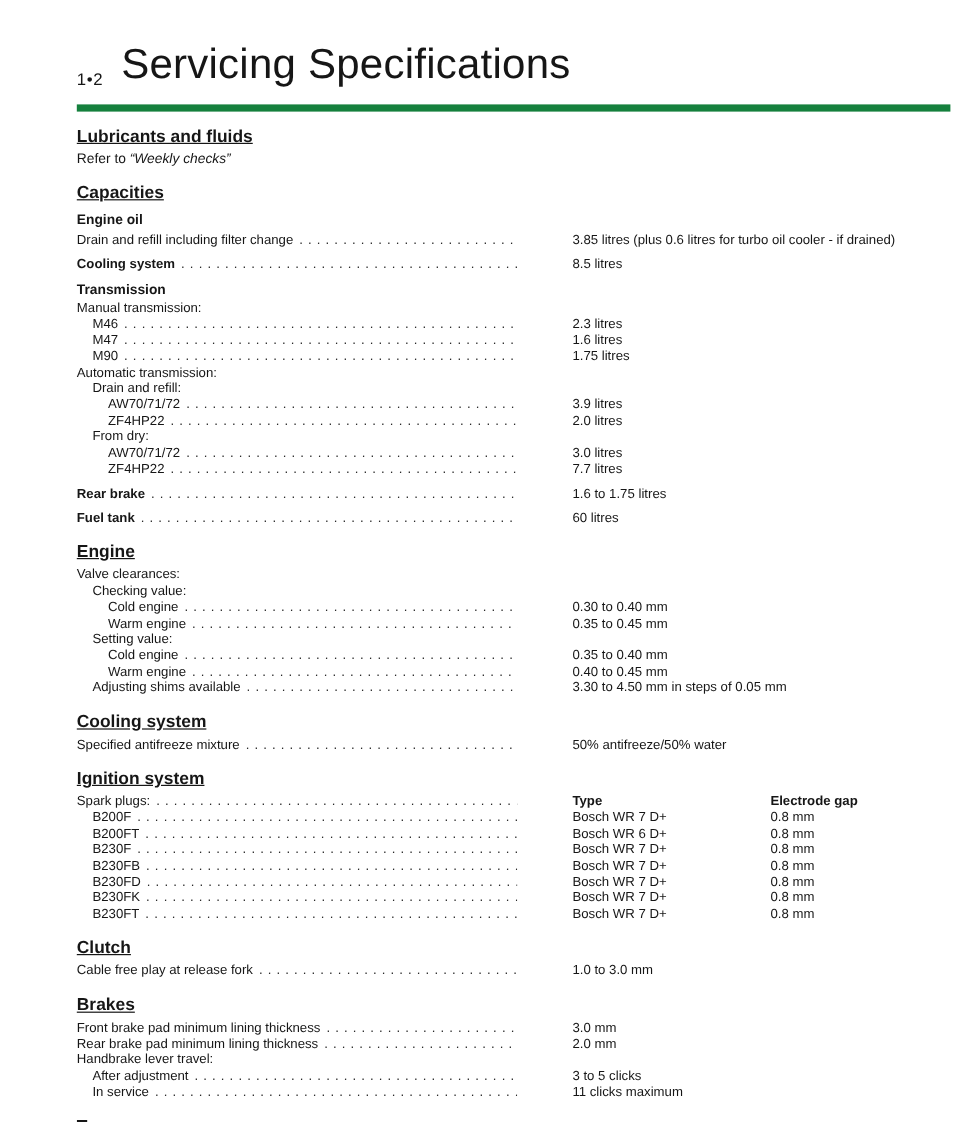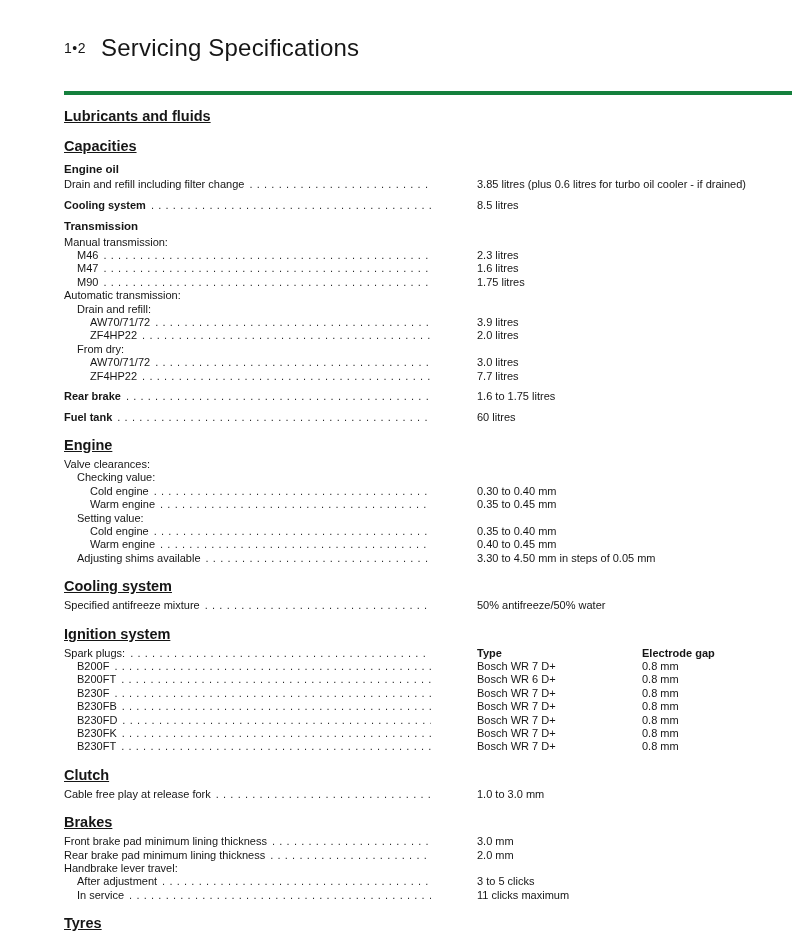--- a/index.html
+++ b/index.html
@@ -4,24 +4,24 @@
 <style>
   * { margin:0; padding:0; box-sizing:border-box; }
   html,body { background:#e8e8e8; }
   .page {
     width:800px; height:935px; margin:0 auto; background:#ffffff;
     font-family:"Liberation Sans", sans-serif; color:#161616; overflow:hidden;
   }
   .content { padding:34px 8px 0 64px; }
 
   
-  header { display:flex; align-items:center; gap:15px;
-           border-bottom:4px solid #15803d; padding-bottom:29px; }
+  header { display:flex; align-items:flex-end; gap:15px;
+           border-bottom:6px solid #15803d; padding-bottom:13px; }
   .pagenum { font-size:14px; letter-spacing:0.5px; }
-  h1 { font-size:24px; font-weight:400; letter-spacing:0.2px; }
+  h1 { font-size:35px; font-weight:400; letter-spacing:0.2px; }
 
   
   h2 { font-size:14.5px; font-weight:700; margin:13px 0 4px; line-height:17px;text-decoration:underline; }
   h3 { font-size:11.5px; font-weight:700; margin:8px 0 2px; line-height:13.4px; }
 
   .note { font-size:11.5px; line-height:13.4px; }
   em { font-style:italic; }
 
   
   .row { display:flex; align-items:baseline; font-size:11px; line-height:13.4px;gap:40px; }
@@ -45,20 +45,21 @@
 <div class="page">
 <div class="content">
 
   <header>
     <span class="pagenum">1•2</span>
     <h1>Servicing Specifications</h1>
   </header>
 
   <section>
     <h2>Lubricants and fluids</h2>
+    <p class="note"><span>Refer to </span><em>“Weekly checks”</em></p>
   </section>
 
   <section>
     <h2>Capacities</h2>
 
     <h3>Engine oil</h3>
     <div class="row">
       <div class="lead">
             <span class="lbl">Drain and refill including filter change</span>
             <span class="dots"></span>

